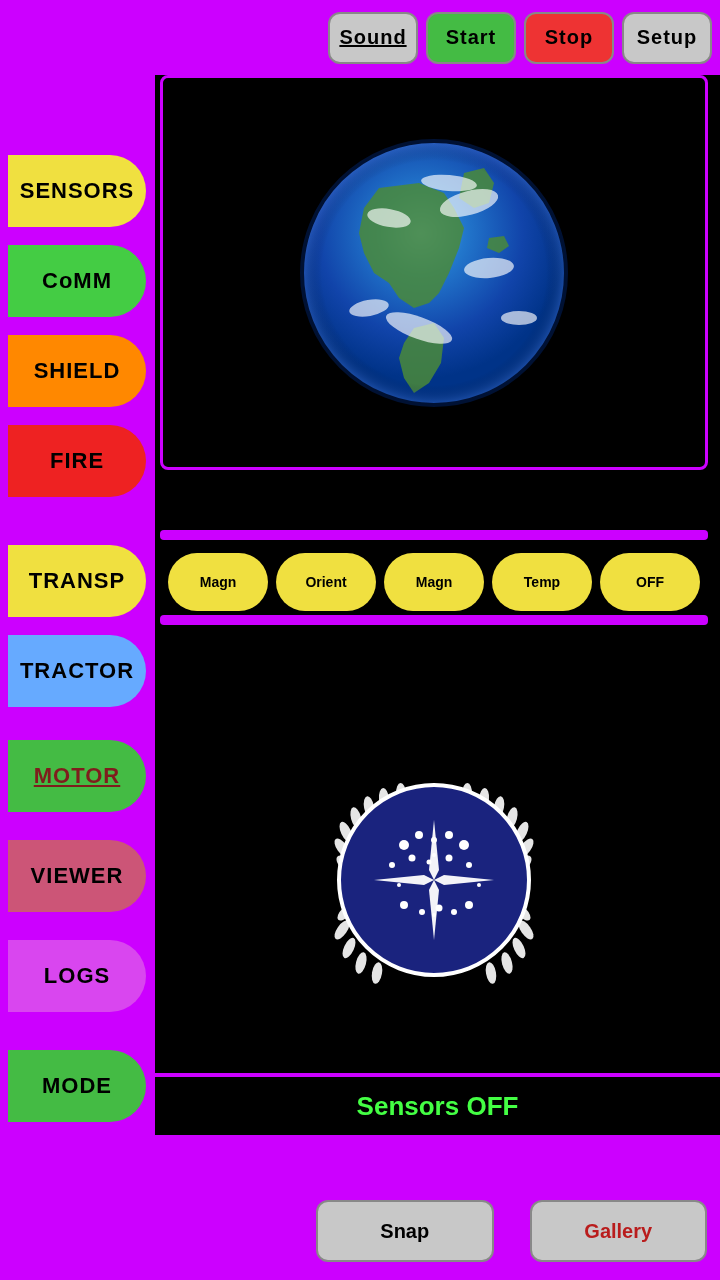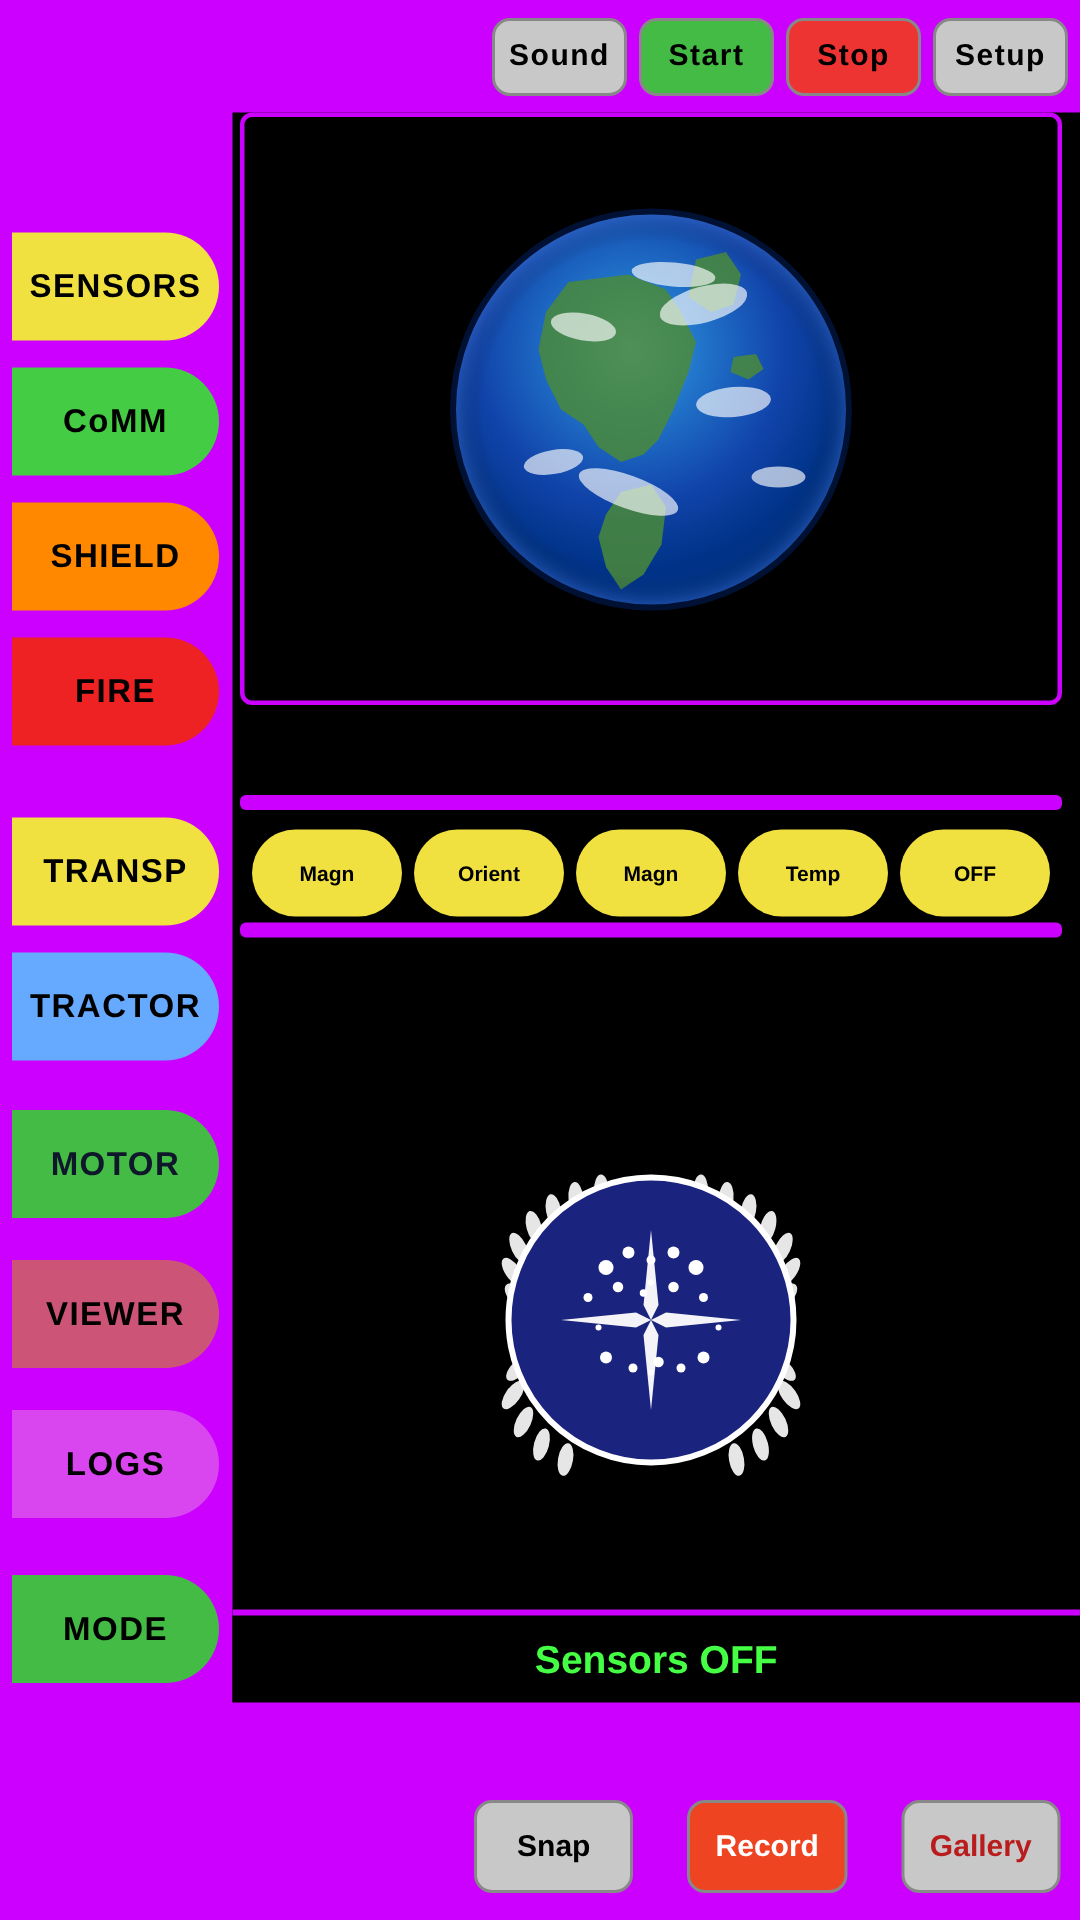--- a/index.html
+++ b/index.html
@@ -56,20 +56,21 @@
       font-size: 20px;
       font-weight: 900;
       cursor: pointer;
       font-family: 'Arial Black', Arial, sans-serif;
       letter-spacing: 1px;
     }
 
     .btn-sound {
       background: #c8c8c8;
       color: #000;
+      text-decoration: underline;
     }
     .btn-start {
       background: #44bb44;
       color: #000;
     }
     .btn-stop {
       background: #ee3333;
       color: #000;
     }
     .btn-setup {
@@ -95,21 +96,21 @@
       align-items: center;
       justify-content: center;
     }
 
     .btn-sensors { top: 155px; background: #f0e040; color: #000; }
     .btn-comm    { top: 245px; background: #44cc44; color: #000; }
     .btn-shield  { top: 335px; background: #ff8800; color: #000; }
     .btn-fire    { top: 425px; background: #ee2222; color: #000; }
     .btn-transp  { top: 545px; background: #f0e040; color: #000000; }
     .btn-tractor { top: 635px; background: #66aaff; color: #000; }
-    .btn-motor   { top: 740px; background: #44bb44; color: #0f172a; }
+    .btn-motor   { top: 740px; background: #44bb44; color: #7f1d1d; text-decoration: underline; }
     .btn-viewer  { top: 840px; background: #cc5577; color: #000; }
     .btn-logs    { top: 940px; background: #d946ef; color: #000; }
     .btn-mode    { top: 1050px; background: #44bb44; color: #000; }
 
     
     .display-panel {
       position: absolute;
       top: 75px;
       left: 160px;
       width: 548px;
@@ -392,15 +393,14 @@
 </div>
 
 <div class="status-bar">
   <span class="status-text">Sensors OFF</span>
 </div>
 
 <div class="bottom-bar"></div>
 
 <div class="bottom-buttons">
   <button class="action-btn btn-snap">Snap</button>
-  <button class="action-btn btn-record">Record</button>
   <button class="action-btn btn-gallery">Gallery</button>
 </div>
 
 </body></html>

